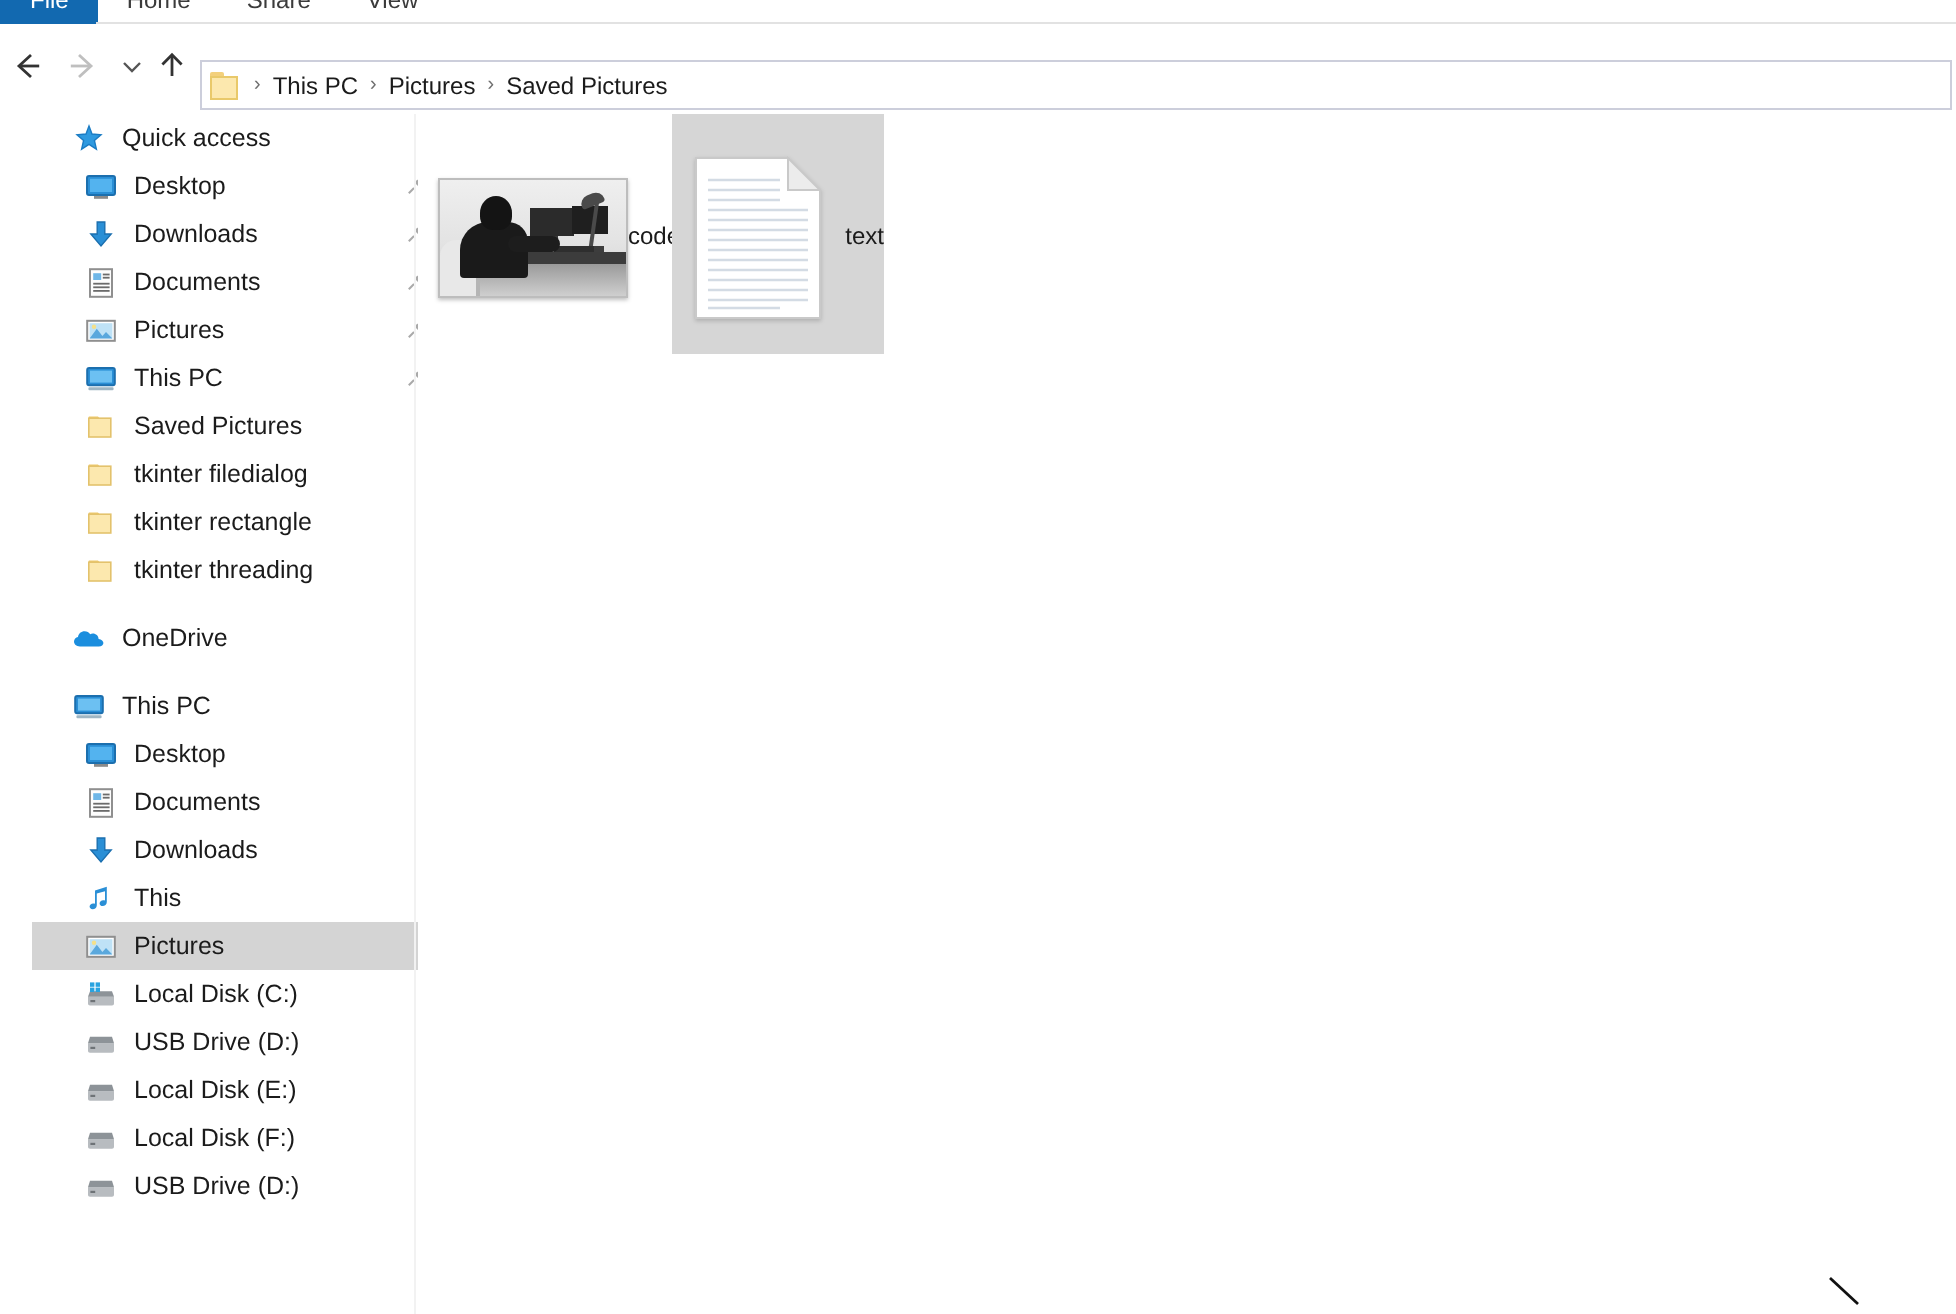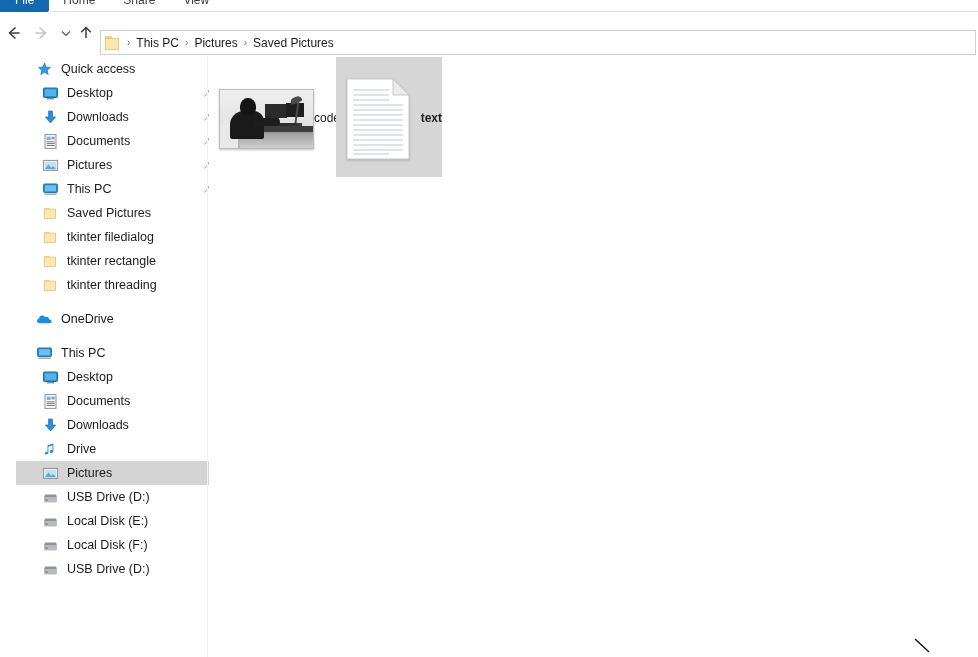--- a/index.html
+++ b/index.html
@@ -46,21 +46,21 @@
   .nav-icon{width:17px;height:17px;margin-right:8px;flex:0 0 17px;position:relative;}
   .nav-label{font-size:12.5px;color:#1b1b1b;white-space:nowrap;}
   .pin{position:absolute;right:10px;top:6px;width:11px;height:11px;opacity:.85;}
   .spacer{height:10px;}
   .sidebar-divider{position:absolute;left:207px;top:57px;width:1px;height:600px;background:#f2f2f2;}
 
   
   .content{position:absolute;left:209px;top:57px;width:769px;height:600px;background:#ffffff;}
   .tile{position:absolute;width:106px;height:120px;display:flex;flex-direction:row;
         align-items:center;justify-content:flex-start;}
-  .tile.selected{background:#d6d6d6;font-weight:bold;}
+  .tile.selected{background:#d6d6d6;}
   .tile .thumbwrap{width:96px;height:96px;display:flex;align-items:center;justify-content:center;margin-top:3px;}
   .tile .caption{font-size:12px;color:#1b1b1b;margin-top:1px;line-height:14px;}
 
   
   .photo{width:93px;height:58px;position:relative;overflow:hidden;
          border:1px solid #bdbdbd;box-shadow:0 1px 2px rgba(0,0,0,.25);
          background:linear-gradient(#e9e9e9,#d3d3d3);}
   .photo .wall{position:absolute;left:0;top:0;width:100%;height:100%;
                background:linear-gradient(180deg,#efefef 0%,#e3e3e3 55%,#cfcfcf 100%);}
   .photo .monitor1{position:absolute;left:45px;top:14px;width:22px;height:14px;background:#2b2b2b;}
@@ -339,36 +339,52 @@
       </span>
       <span class="nav-label">Downloads</span>
     </div>
 
     <div class="nav-item indent2">
       <span class="nav-icon">
         <svg width="17" height="17" viewBox="0 0 17 17">
             <path d="M11.4 2.4 V10 C11.4 11.2 10.4 12 9.3 12 C8.4 12 7.8 11.4 7.8 10.7 C7.8 9.8 8.6 9.1 9.6 9.1 C10 9.1 10.3 9.2 10.5 9.3 V4.6 L6.4 5.8 V11.6 C6.4 12.8 5.4 13.6 4.3 13.6 C3.4 13.6 2.8 13 2.8 12.3 C2.8 11.4 3.6 10.7 4.6 10.7 C5 10.7 5.3 10.8 5.5 10.9 V4.2 Z" fill="#2a8fd6"></path>
           </svg>
       </span>
-      <span class="nav-label">Drive</span>
+      <span class="nav-label">This</span>
     </div>
 
     <div class="nav-item indent2 selected">
       <span class="nav-icon">
         <svg width="17" height="17" viewBox="0 0 17 17">
             <rect x="1.6" y="3.4" width="13.8" height="10" fill="#ffffff" stroke="#8f8f8f" stroke-width="1"></rect>
             <rect x="2.8" y="4.6" width="11.4" height="7.6" fill="#bfe2f6"></rect>
             <path d="M2.8 12.2 L6.4 7.4 L9.2 11 L11 9 L14.2 12.2 Z" fill="#5aa8dd"></path>
             <circle cx="5" cy="6.4" r="1.1" fill="#f4e08a"></circle>
           </svg>
       </span>
       <span class="nav-label">Pictures</span>
     </div>
 
 
+    <div class="nav-item indent2">
+      <span class="nav-icon">
+        <svg width="17" height="17" viewBox="0 0 17 17">
+            <path d="M2 9.4 H15 V12.8 C15 13.4 14.6 13.8 14 13.8 H3 C2.4 13.8 2 13.4 2 12.8 Z" fill="#b8bcc0"></path>
+            <path d="M3 6.6 H14 L15 9.4 H2 Z" fill="#8d9398"></path>
+            <rect x="3.2" y="11" width="2.4" height="1.1" fill="#6e7377"></rect>
+            <g fill="#29a3e0">
+              <rect x="3" y="2.2" width="2.2" height="2.2"></rect>
+              <rect x="5.8" y="2.2" width="2.2" height="2.2"></rect>
+              <rect x="3" y="4.8" width="2.2" height="2.2"></rect>
+              <rect x="5.8" y="4.8" width="2.2" height="2.2"></rect>
+            </g>
+          </svg>
+      </span>
+      <span class="nav-label">Local Disk (C:)</span>
+    </div>
 
     <div class="nav-item indent2">
       <span class="nav-icon">
         <svg width="17" height="17" viewBox="0 0 17 17">
             <path d="M2 8.6 H15 V12.4 C15 13 14.6 13.4 14 13.4 H3 C2.4 13.4 2 13 2 12.4 Z" fill="#b8bcc0"></path>
             <path d="M3 5.4 H14 L15 8.6 H2 Z" fill="#8d9398"></path>
             <rect x="3.2" y="10.4" width="2.4" height="1.1" fill="#6e7377"></rect>
           </svg>
       </span>
       <span class="nav-label">USB Drive (D:)</span>

